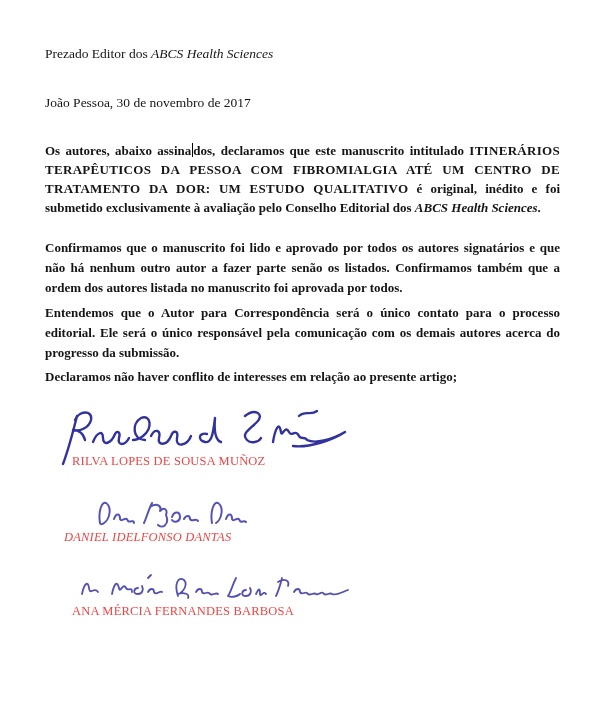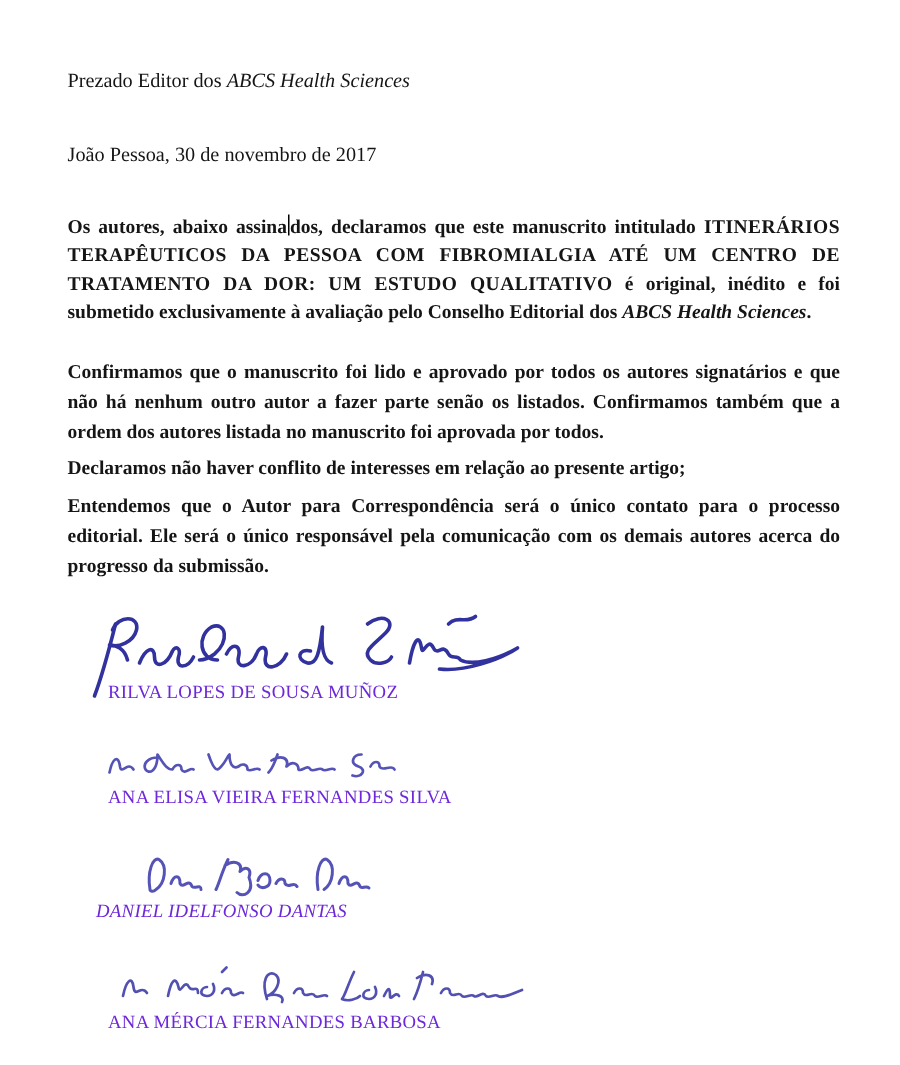--- a/index.html
+++ b/index.html
@@ -43,21 +43,21 @@
   .sig-svg { display: block; }
   .sig-svg path {
     fill: none;
     stroke-linecap: round;
     stroke-linejoin: round;
   }
   .printed-name {
     font-size: 12.5px;
     line-height: 15px;
     letter-spacing: 0.2px;
-    color: #6d28d9;
+    color: #ef4444;
     white-space: nowrap;
   }
   .sig1 { margin-top: 19px; }
   .sig1 .sig-svg { margin-left: 14px; }
   .sig1 .printed-name { margin-top: -12px; margin-left: 27px; }
   .sig2 { margin-top: 26px; }
   .sig2 .sig-svg { margin-left: 22px; }
   .sig2 .printed-name { margin-top: 1px; margin-left: 27px; }
   .sig3 { margin-top: 26px; font-style: italic; }
   .sig3 .sig-svg { margin-left: 43px; }
@@ -72,53 +72,41 @@
 <div class="page">
 
   <div class="greeting"><span>Prezado Editor dos </span><span class="journal-italic">ABCS Health Sciences</span></div>
 
   <div class="dateline">João Pessoa, 30 de novembro de 2017</div>
 
   <div class="para para1"><span>Os autores, abaixo assina</span><span class="caret"></span><span>dos, declaramos que este manuscrito intitulado </span><span class="caps-title">ITINERÁRIOS TERAPÊUTICOS DA PESSOA COM FIBROMIALGIA ATÉ UM CENTRO DE TRATAMENTO DA DOR: UM ESTUDO QUALITATIVO</span><span> é original, inédito e foi submetido exclusivamente à avaliação pelo Conselho Editorial dos </span><span class="journal-italic">ABCS Health Sciences</span><span>.</span></div>
 
   <div class="para para2">Confirmamos que o manuscrito foi lido e aprovado por todos os autores signatários e que não há nenhum outro autor a fazer parte senão os listados. Confirmamos também que a ordem dos autores listada no manuscrito foi aprovada por todos.</div>
 
+  <div class="para para3">Entendemos que o Autor para Correspondência será o único contato para o processo editorial. Ele será o único responsável pela comunicação com os demais autores acerca do progresso da submissão.</div>
+
   <div class="para para4">Declaramos não haver conflito de interesses em relação ao presente artigo;</div>
-
-  <div class="para para3">Entendemos que o Autor para Correspondência será o único contato para o processo editorial. Ele será o único responsável pela comunicação com os demais autores acerca do progresso da submissão.</div>
 
   <div class="sig-block sig1">
     <svg class="sig-svg" width="290" height="60" viewBox="0 0 290 60">
       <g stroke-width="2.4">
         <path d="M16,14 C20,4 34,4 32,14 C30,22 20,26 14,24 C18,24 24,26 26,34" stroke="#32329e"></path>
         <path d="M18,10 C14,26 10,42 4,58" stroke="#32329e"></path>
         <path d="M34,36 C38,26 44,24 44,32 C44,40 52,38 56,28 C58,24 62,26 60,32 C58,40 66,40 70,32" stroke="#32329e"></path>
         <path d="M86,34 C74,34 72,18 82,12 C92,8 94,22 84,30 C80,33 76,34 74,34" stroke="#32329e"></path>
         <path d="M92,30 C96,22 102,24 100,32 C98,40 108,40 112,30 C114,24 120,24 118,32 C116,42 128,40 132,30" stroke="#32329e"></path>
         <path d="M148,28 C140,26 138,34 146,36 C152,37 154,30 156,12 C155,24 156,34 162,36" stroke="#32329e"></path>
         <path d="M186,10 C196,2 206,8 198,16 C190,24 182,28 188,34 C192,38 200,36 202,32" stroke="#32329e"></path>
         <path d="M214,36 C216,24 220,14 222,26 C223,32 226,18 230,26 C233,32 236,22 240,30 C242,34 246,30 248,34 C256,38 272,34 286,26 C274,34 250,42 234,40" stroke="#32329e"></path>
         <path d="M240,10 C246,4 252,10 258,5" stroke="#32329e"></path>
       </g>
     </svg>
     <div class="printed-name">RILVA LOPES DE SOUSA MUÑOZ</div>
   </div>
 
-  <div class="sig-block sig2">
-    <svg class="sig-svg" width="205" height="28" viewBox="0 0 205 28">
-      <g stroke-width="1.8">
-        <path d="M6,20 C8,10 12,8 13,16 C14,22 18,12 22,18" stroke="#5553b5"></path>
-        <path d="M38,10 C32,10 28,14 30,18 C32,21 38,20 38,8 C42,14 44,18 48,18 C50,14 54,14 54,18 C56,22 60,16 62,18" stroke="#5553b5"></path>
-        <path d="M72,8 C74,14 76,18 78,18 C82,16 84,10 86,8 C86,14 88,18 92,16 C94,14 98,14 98,18 C100,20 104,16 106,18" stroke="#5553b5"></path>
-        <path d="M118,8 C116,14 114,18 112,20 M114,12 C120,8 126,10 124,16 C128,12 132,14 132,18 C134,20 138,14 140,18 C142,20 146,16 148,18 C150,20 154,16 156,18" stroke="#5553b5"></path>
-        <path d="M174,8 C168,8 166,14 172,16 C178,18 174,24 168,22 M180,16 C182,12 186,12 186,16 C188,20 194,14 196,18" stroke="#5553b5"></path>
-      </g>
-    </svg>
-    <div class="printed-name">ANA ELISA VIEIRA FERNANDES SILVA</div>
-  </div>
 
   <div class="sig-block sig3">
     <svg class="sig-svg" width="160" height="35" viewBox="0 0 160 35">
       <g stroke-width="2">
         <path d="M12,28 C10,16 14,6 18,8 C24,12 22,24 16,28 C14,30 12,29 12,28 M26,24 C28,18 32,18 32,24 C34,28 38,20 40,26 C42,28 46,24 46,28" stroke="#5553b5"></path>
         <path d="M64,8 C60,16 58,24 56,28 M62,12 C68,8 74,10 72,16 C76,12 80,14 78,20 C82,30 74,34 70,30 M84,22 C86,16 92,16 92,22 C92,27 86,28 84,25 M96,24 C98,20 102,20 102,24 C104,28 108,22 110,26" stroke="#5553b5"></path>
         <path d="M124,28 C122,16 126,6 130,8 C136,12 134,24 128,28 M138,24 C140,18 144,18 144,24 C146,28 150,20 152,26 C153,28 156,25 158,27" stroke="#5553b5"></path>
       </g>
     </svg>
     <div class="printed-name">DANIEL IDELFONSO DANTAS</div>

